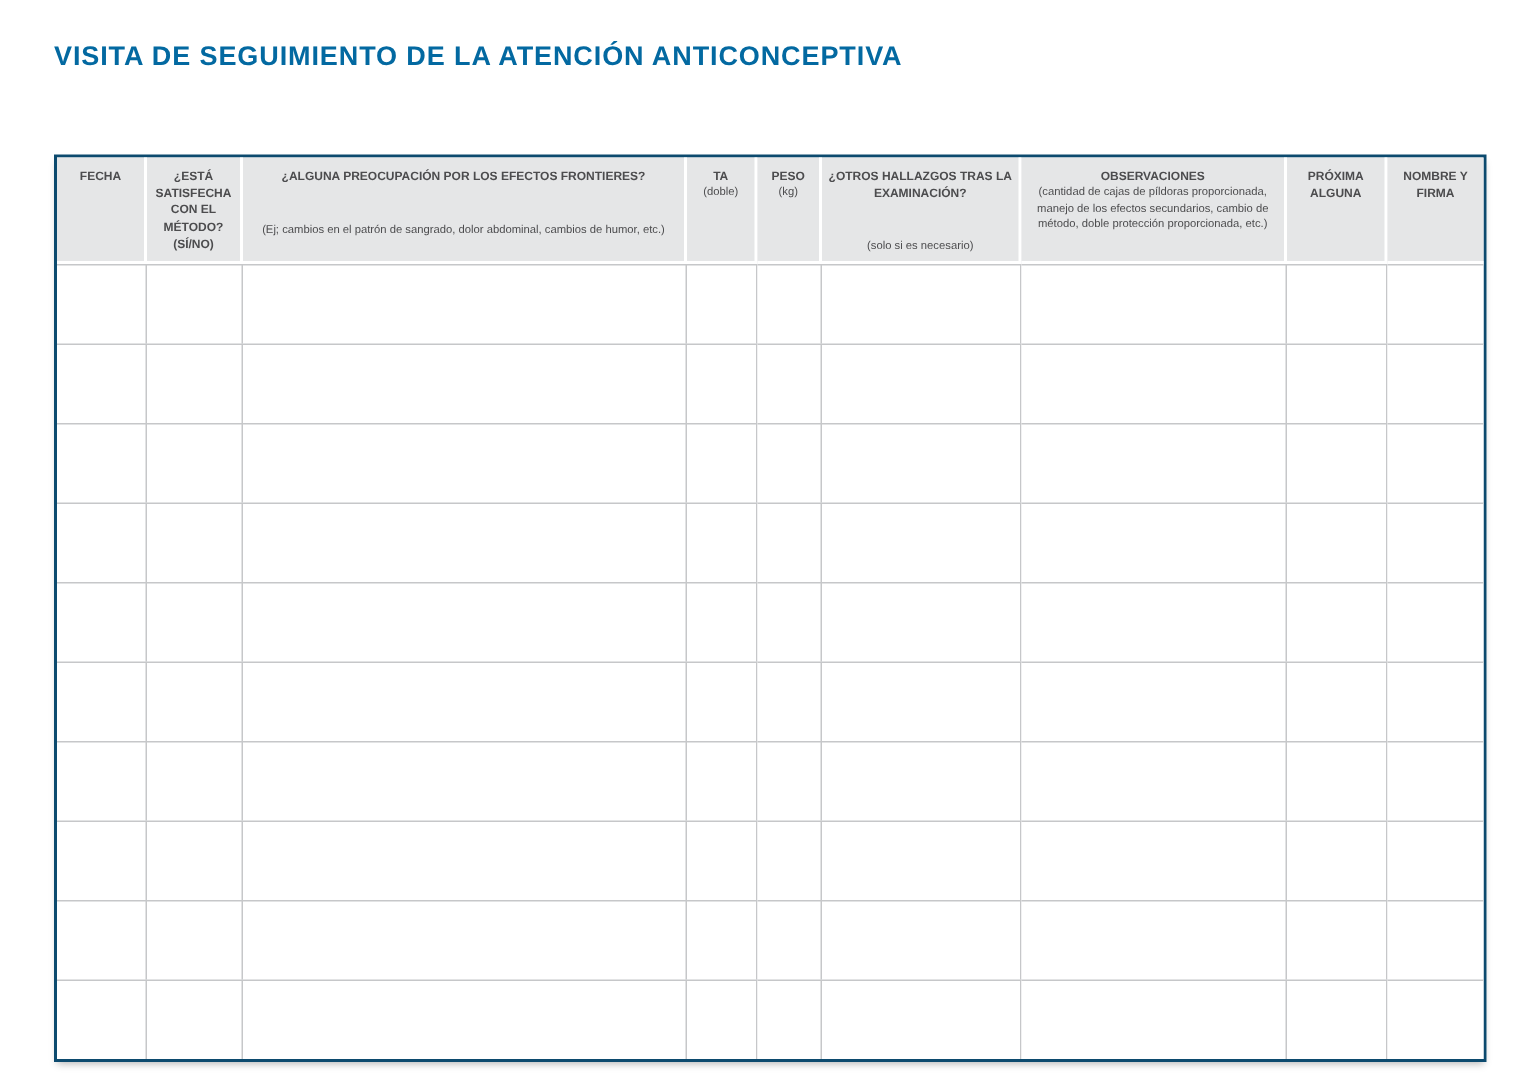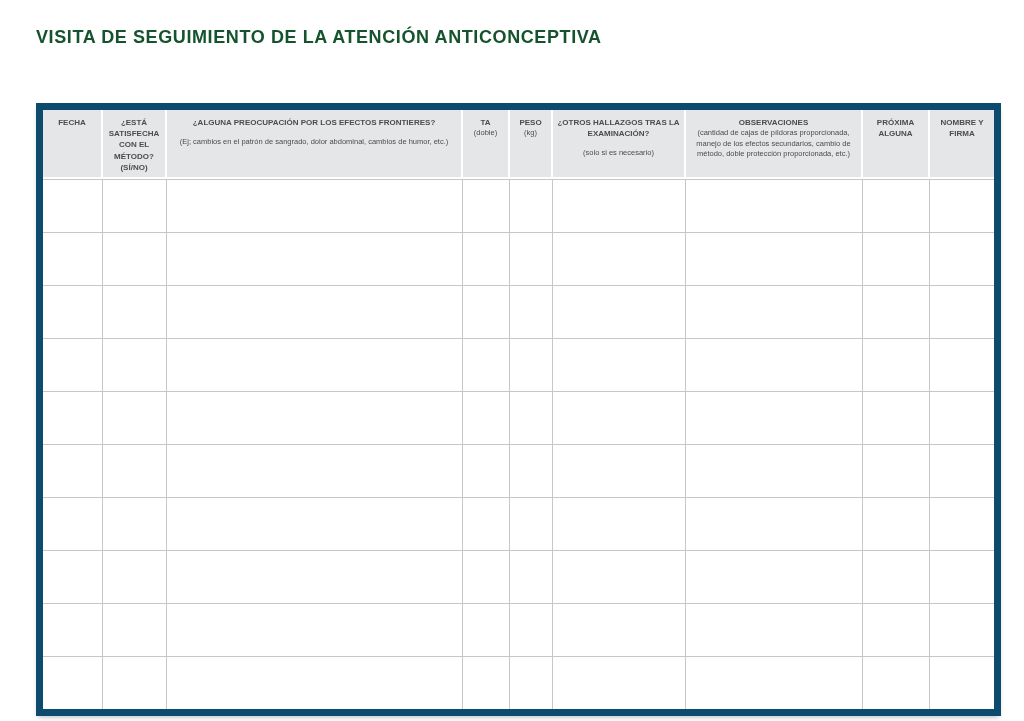--- a/index.html
+++ b/index.html
@@ -3,53 +3,53 @@
 <meta charset="utf-8">
 <style>
   html, body { margin:0; padding:0; background:#ffffff; }
   .sheet {
     position:relative; width:1024px; height:721px; background:#ffffff;
     font-family:"Liberation Sans", sans-serif; overflow:hidden;
   }
   .page-title {
     position:absolute; left:36px; top:27px; margin:0;
     font-size:18px; font-weight:700; letter-spacing:.6px;
-    color:#14532d;
+    color:#0369a1;
   }
   
   .logo { position:absolute; top:21px; right:34px; width:132px; height:60px; }
   .logo .figure { position:absolute; left:0; top:0; }
   .logo svg .msf-fill { fill:var(--brand-red, #e02920); }
   .logo-text {
     position:absolute; right:0; bottom:0; text-align:left;
     font-style:italic; font-weight:700; color:#1b1b19; line-height:1.08;
     text-shadow:0 0 2px #fff, 0 0 2px #fff, 0 0 1px #fff;
     white-space:nowrap;
   }
   .logo-text .l1 { display:block; font-size:9.5px; margin-left:8px; }
   .logo-text .l2 { display:block; font-size:9.5px; }
   
   .table-wrap {
     position:absolute; left:36px; top:103px; width:951px;
-    border:7px solid #0c4a6e; background:#ffffff;
+    border:2px solid #0c4a6e; background:#ffffff;
     box-shadow:0 3px 5px -2px rgba(0,0,0,.28);
   }
   table { width:100%; border-collapse:separate; border-spacing:0; table-layout:fixed; }
   col.c1{width:60px} col.c2{width:64px} col.c3{width:296px}
   col.c4{width:47px} col.c5{width:43px} col.c6{width:133px}
   col.c7{width:177px} col.c8{width:67px} col.c9{width:64px}
   thead th {
     background:#e5e6e7; color:#4c4c4e;
     font-size:8px; font-weight:700; line-height:1.4; text-align:center;
     vertical-align:top; padding:7px 3px 4px; height:56px;
     border-right:2px solid #ffffff; border-bottom:2px solid #ffffff;
   }
   thead th:last-child { border-right:0; }
   thead th .note { display:block; font-weight:400; font-size:7.5px; line-height:1.4; }
-  thead th.gap-note .note { margin-top:9px; }
+  thead th.gap-note .note { margin-top:25px; }
   tbody td {
     background:#ffffff; height:50px;
     border-top:1px solid #c6c7c9; border-right:1px solid #c6c7c9;
   }
   tbody td:last-child { border-right:0; }
 </style>
 </head>
 <body>
 
 <div class="sheet">

